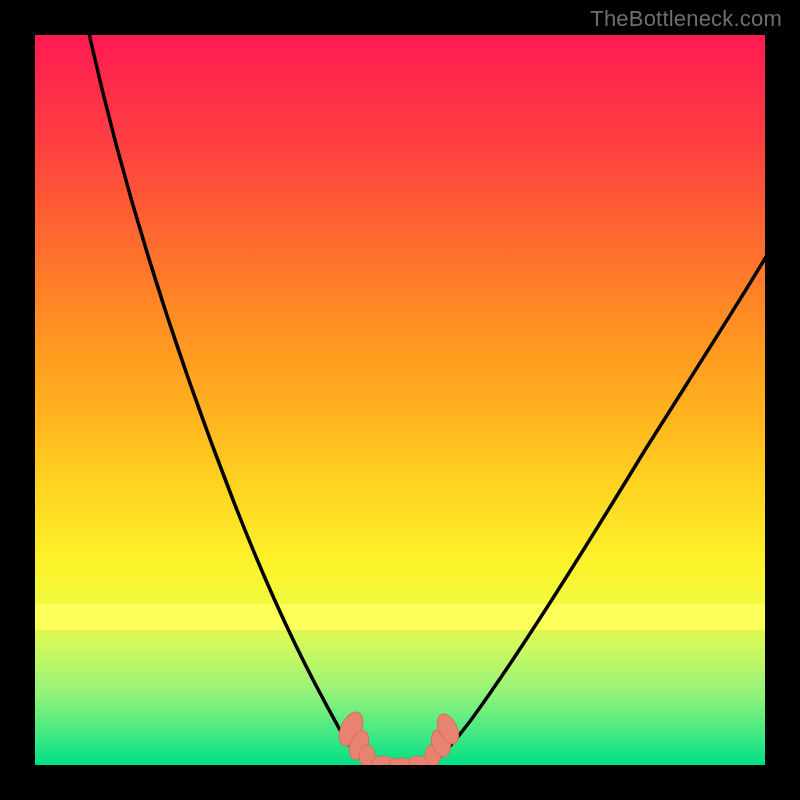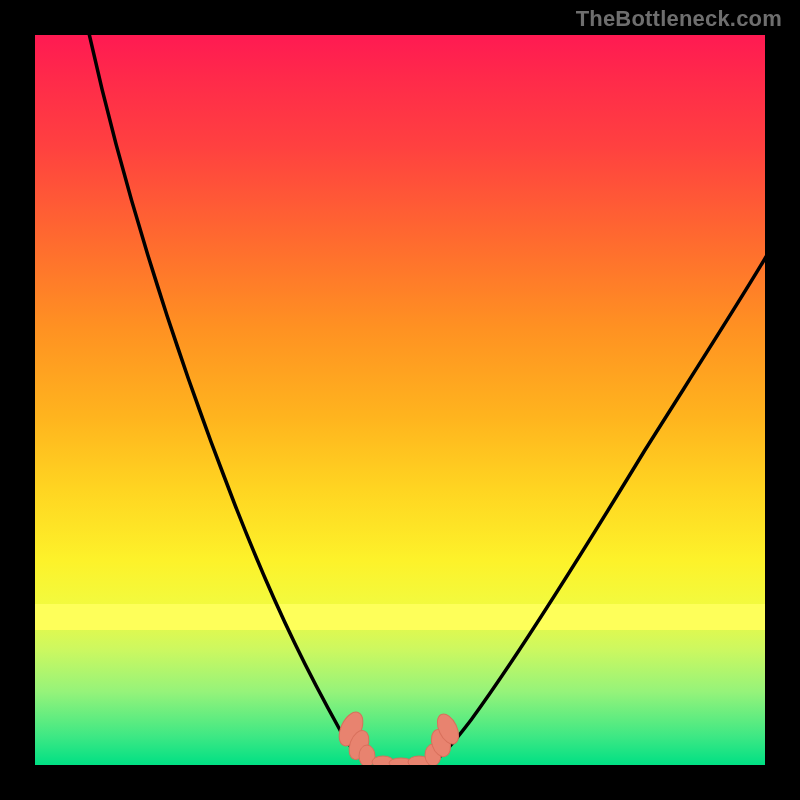--- a/index.html
+++ b/index.html
@@ -59,21 +59,21 @@
     inset: 0;
     width: 730px;
     height: 730px;
   }
   .watermark {
     position: absolute;
     top: 6px;
     right: 18px;
     font-family: Arial, Helvetica, sans-serif;
     font-size: 22px;
-    font-weight: 700;
+    font-weight: 400;
     color: #6e6e6e;
     letter-spacing: 0.2px;
     user-select: none;
   }
 </style>
 </head>
 <body>
 
 <div class="frame">
 

